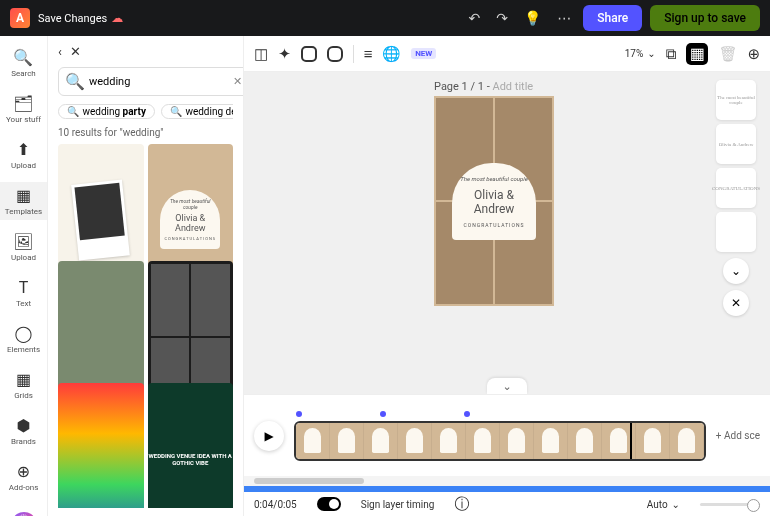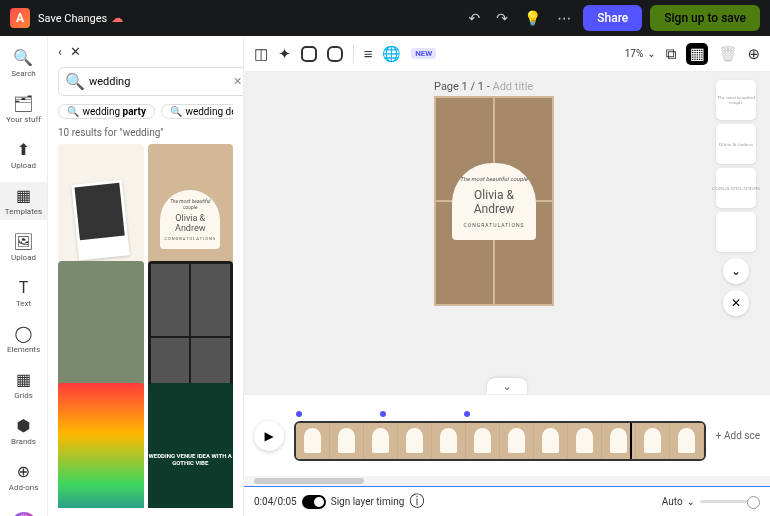--- a/index.html
+++ b/index.html
@@ -73,21 +73,21 @@
 .timeline-track{flex:1;position:relative}
 .markers{display:flex;gap:78px;margin-bottom:4px;padding-left:2px}
 .marker{width:6px;height:6px;border-radius:50%;background:#5353ff}
 .clip-strip{height:40px;border:2px solid #333;border-radius:6px;display:flex;overflow:hidden;position:relative}
 .frame{flex:1;background:#d2b896;border-right:1px solid rgba(0,0,0,.05);position:relative}
 .frame::after{content:"";position:absolute;inset:15% 25%;background:#fcf8f0;border-radius:10px 10px 2px 2px}
 .duration-tag{position:absolute;left:4px;bottom:4px;background:rgba(0,0,0,.5);color:#fff;font-size:8px;padding:1px 3px;border-radius:3px}
 .playhead{position:absolute;top:-6px;bottom:-6px;width:2px;background:#000;left:82%}
 .playhead::before{content:"";position:absolute;top:-6px;left:-4px;width:10px;height:10px;background:#000;border-radius:2px}
 .add-scene{font-size:10px;color:#666;margin-left:10px;cursor:pointer;white-space:nowrap}
-.bottom-bar{height:30px;border-top:1px solid #3b82f6;display:flex;align-items:center;padding:0 10px;gap:5px;font-size:10px;color:#333}
+.bottom-bar{height:30px;border-top:6px solid #3b82f6;display:flex;align-items:center;padding:0 10px;gap:20px;font-size:10px;color:#333}
 .toggle-switch{width:24px;height:14px;background:#000;border-radius:7px;position:relative;cursor:pointer}
 .toggle-switch::after{content:"";position:absolute;right:2px;top:2px;width:10px;height:10px;background:#fff;border-radius:50%}
 .auto-select{display:flex;align-items:flex-end;gap:4px;cursor:pointer}
 .zoom-slider{width:60px;height:3px;background:#ddd;border-radius:2px;position:relative;cursor:pointer}
 .zoom-slider::after{content:"";position:absolute;right:0;top:-4px;width:11px;height:11px;background:#fff;border:1px solid #999;border-radius:50%}
 .scroll-track{height:10px;background:#f4f4f4;display:flex;align-items:center;padding:0 10px}
 .scroll-thumb{height:6px;width:110px;background:#ccc;border-radius:3px;margin-left:0}
 </style>
 </head>
 <body>

